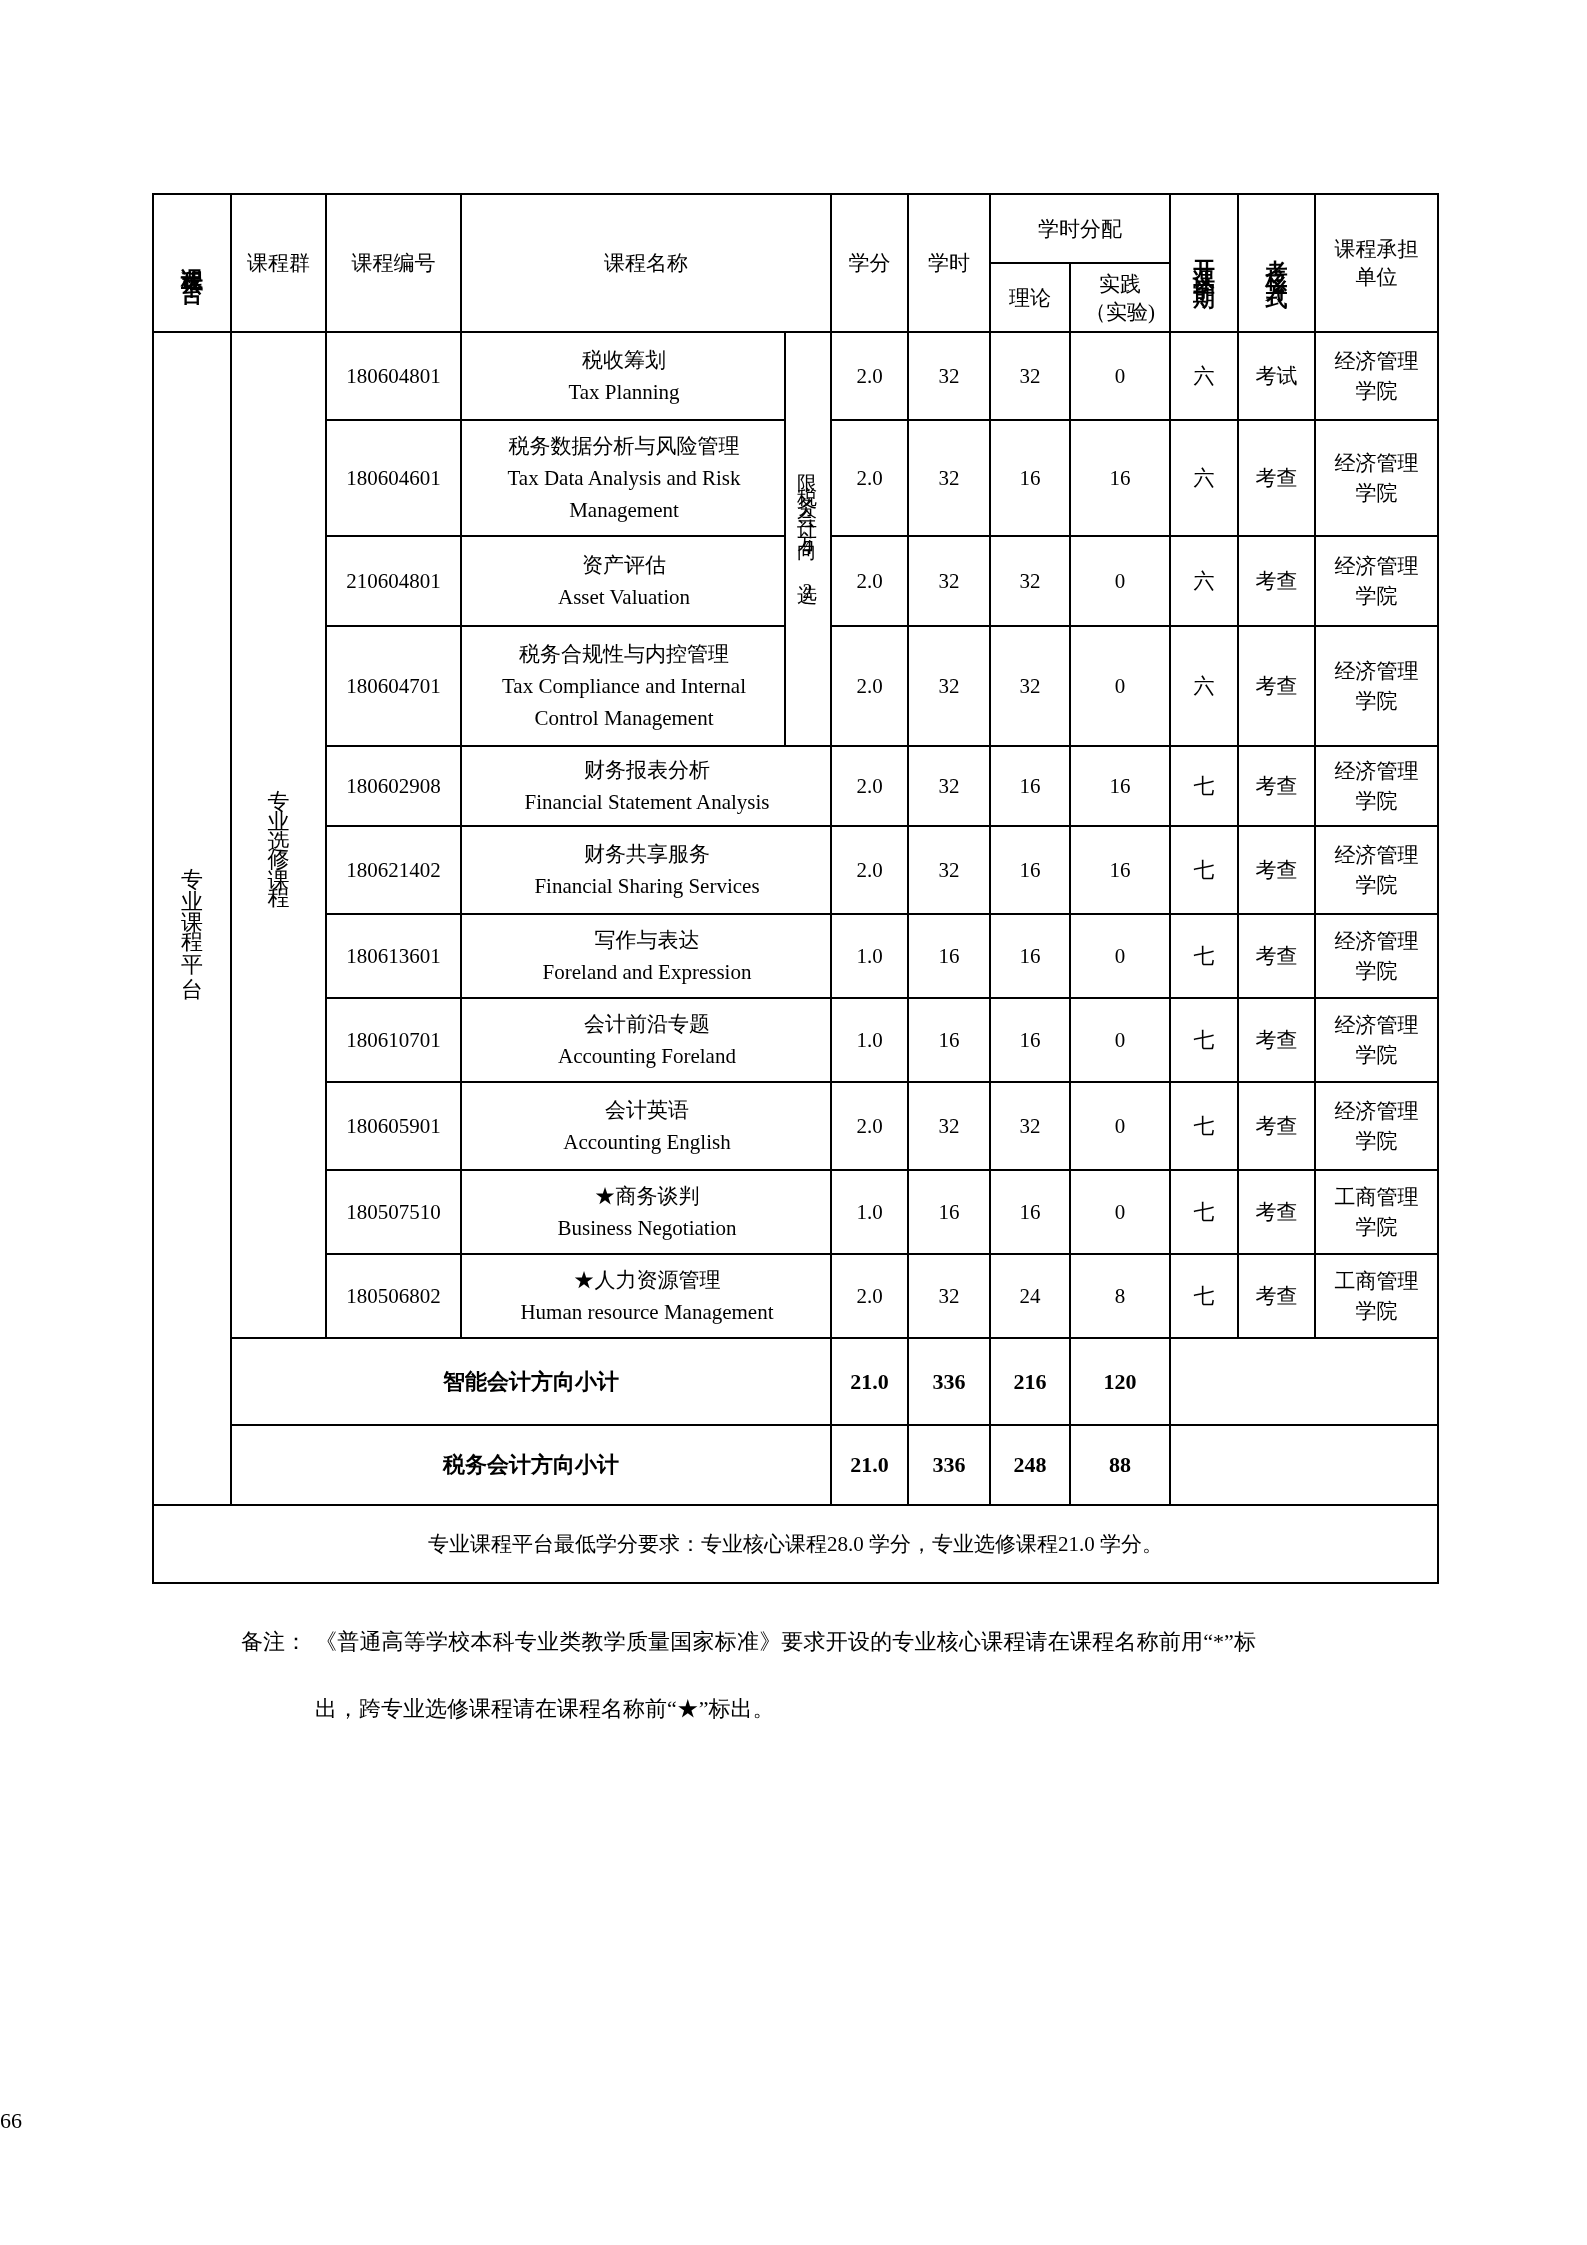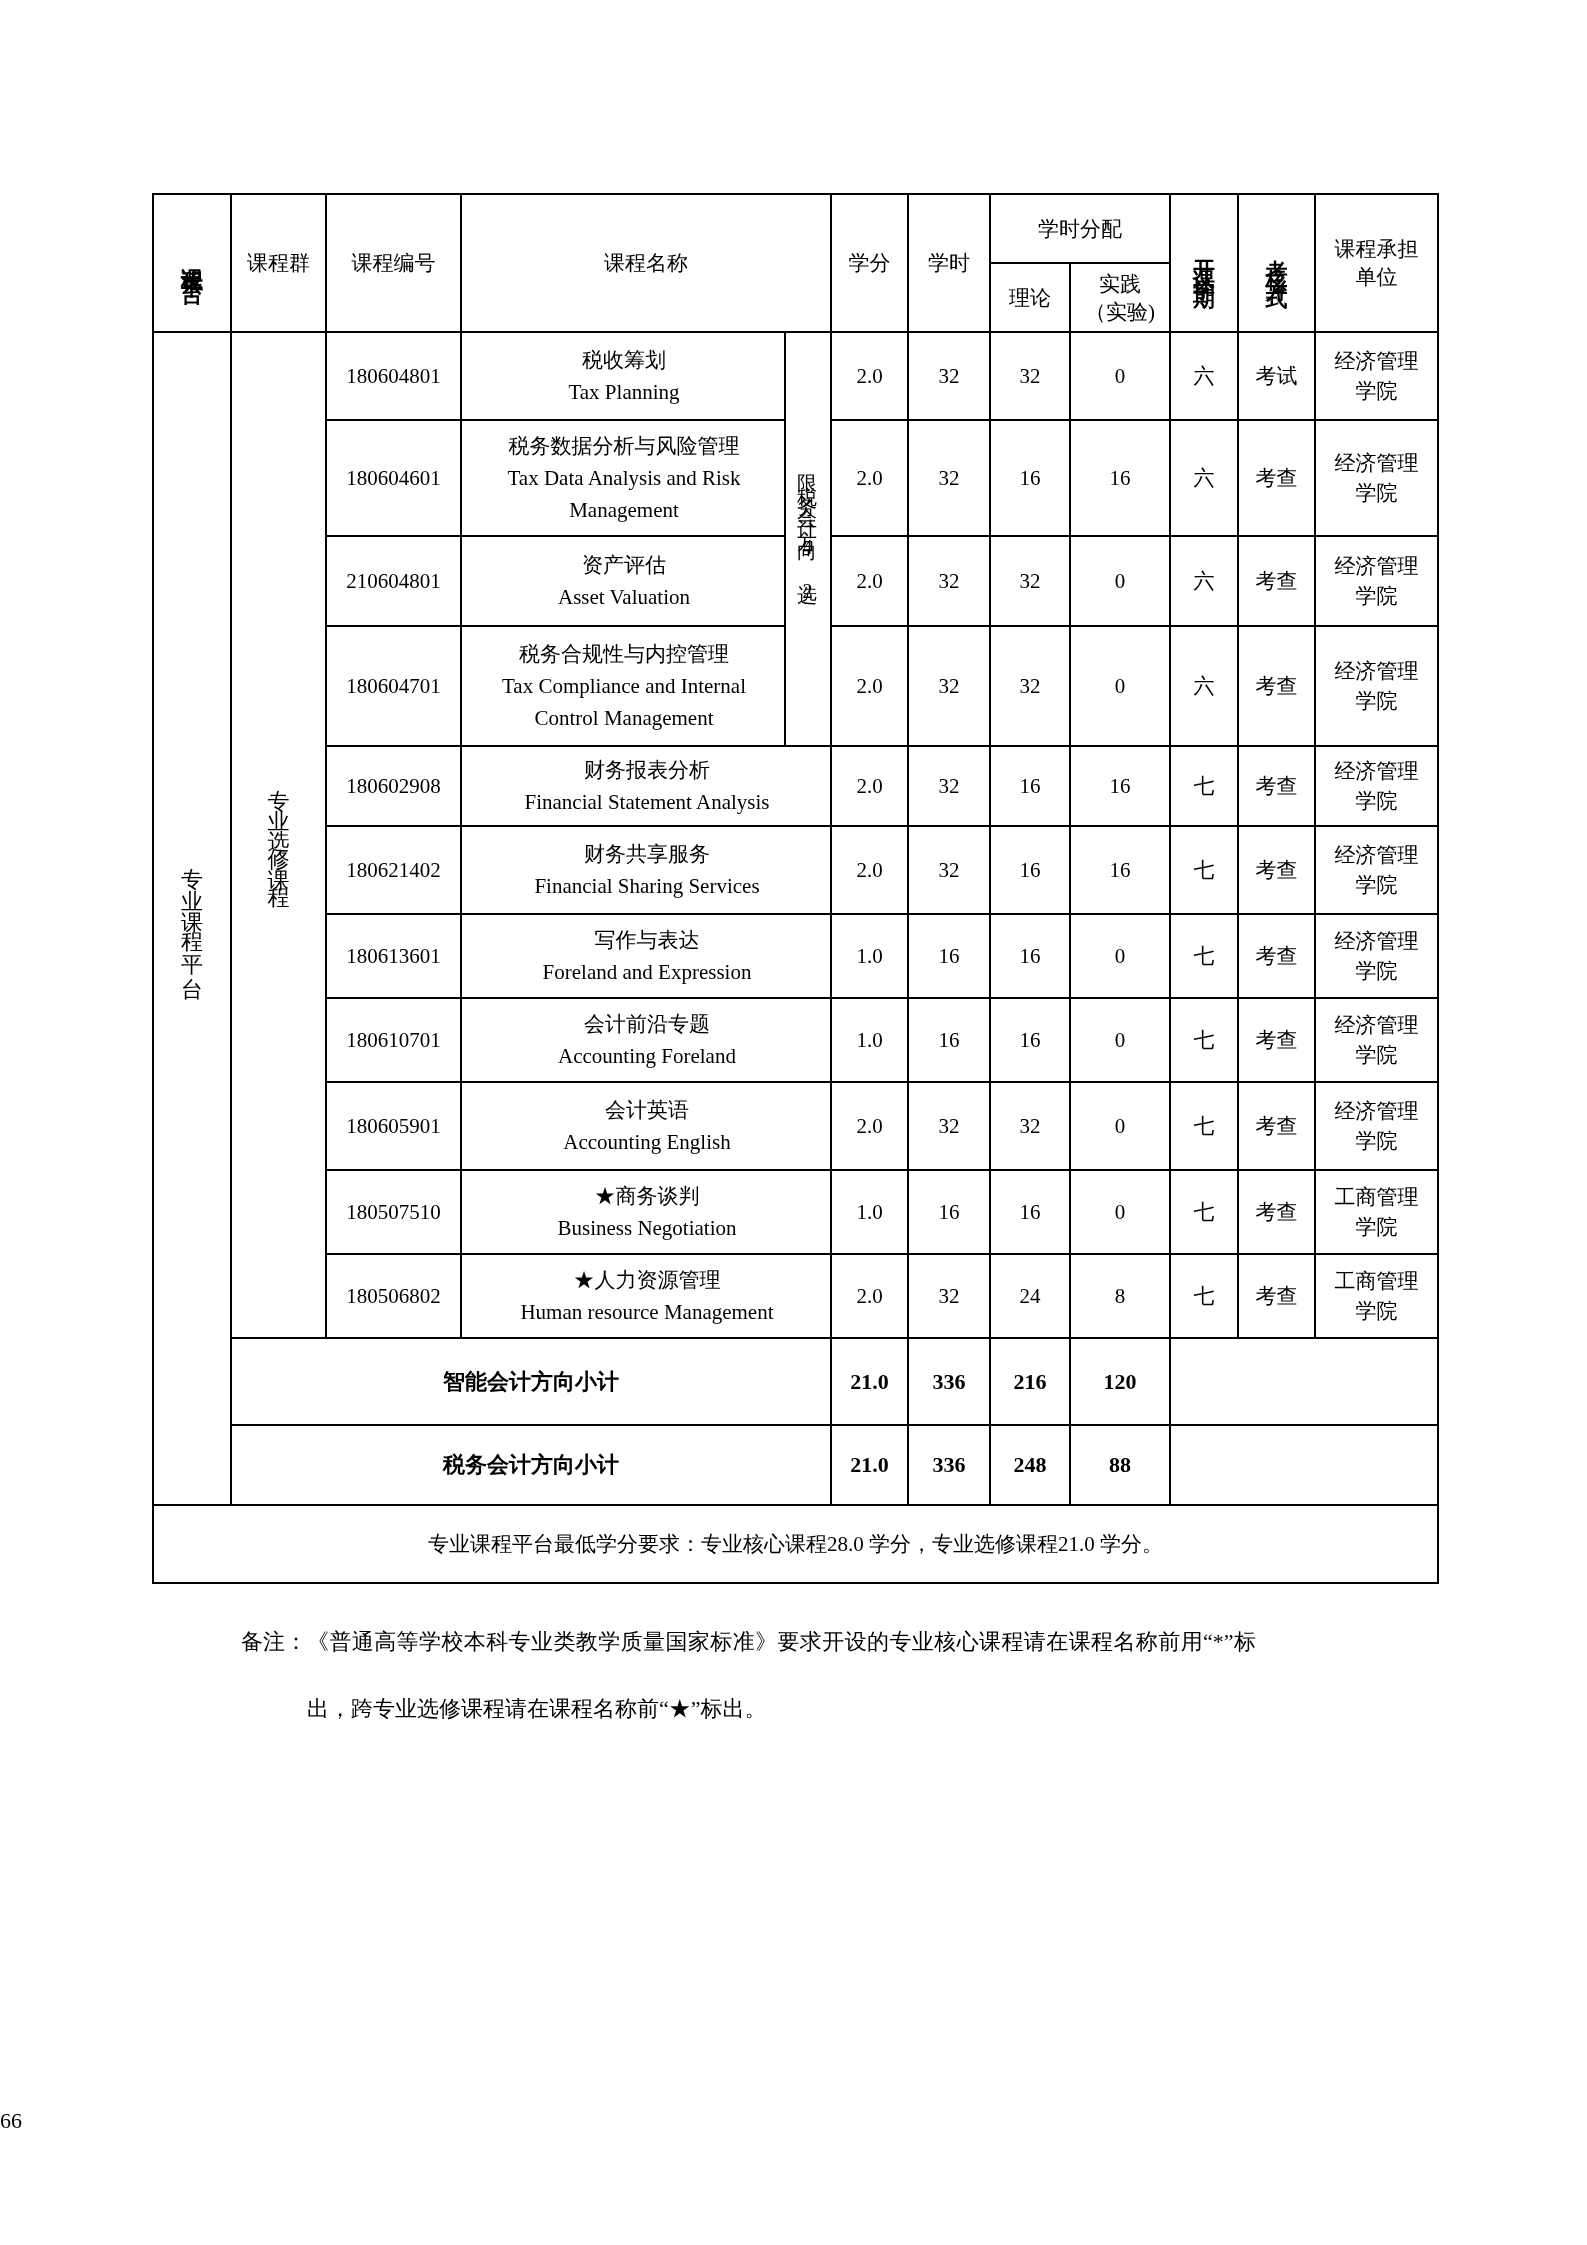--- a/index.html
+++ b/index.html
@@ -53,21 +53,21 @@
   .note {
     position: absolute;
     left: 241px; top: 1608px;
     width: 1015px;
     display: flex;
     align-items: flex-start;
     font-size: 22px;
     font-family: Liberation Serif, serif;
   }
   .note .note-label { flex: 0 0 auto; line-height: 67px; }
-  .note .note-text  { flex: 1 1 auto; line-height: 67px; text-align: justify; margin-left: 0; }
+  .note .note-text  { flex: 1 1 auto; line-height: 67px; text-align: justify; margin-left: 8px; }
   .page-number {
     position: absolute;
     left: 0; top: 2108px; width: 1575px;
     text-align: left;
     font-size: 22px;
   }
 </style>
 </head>
 <body>
 

